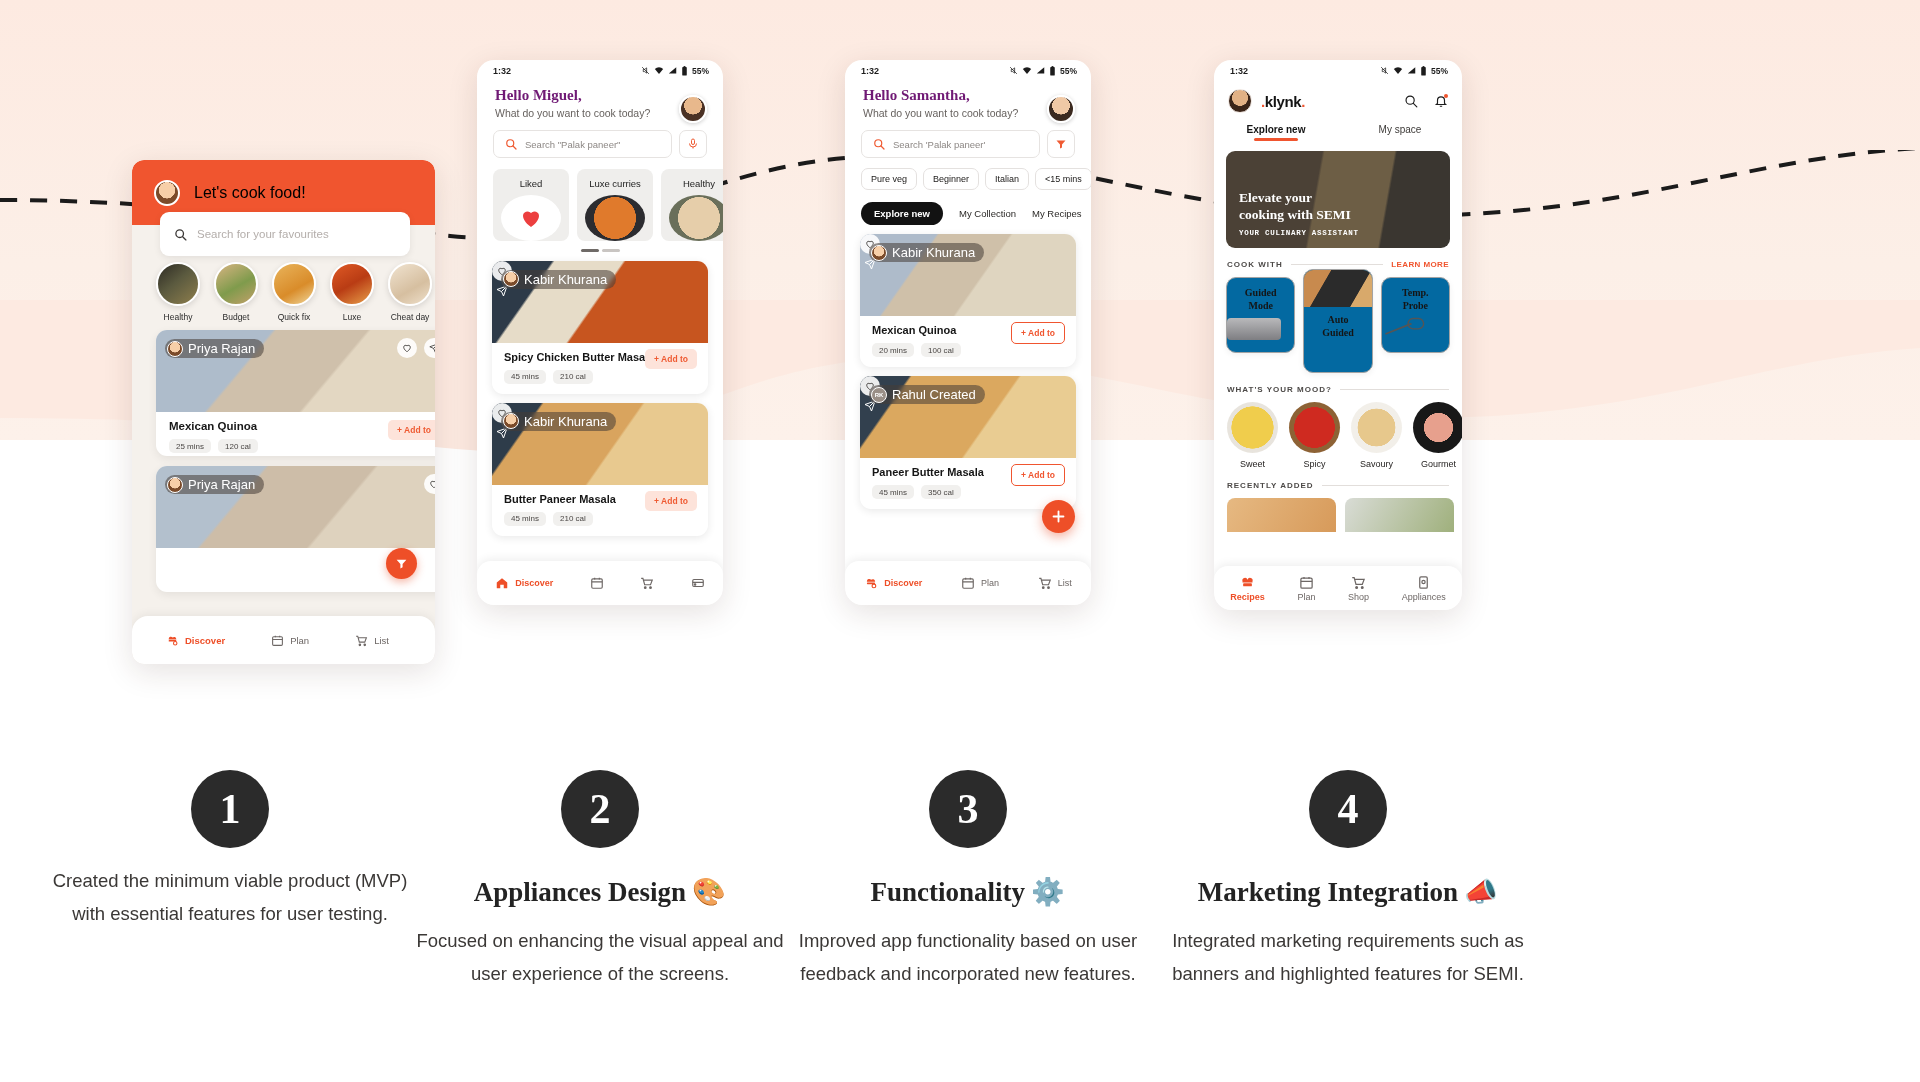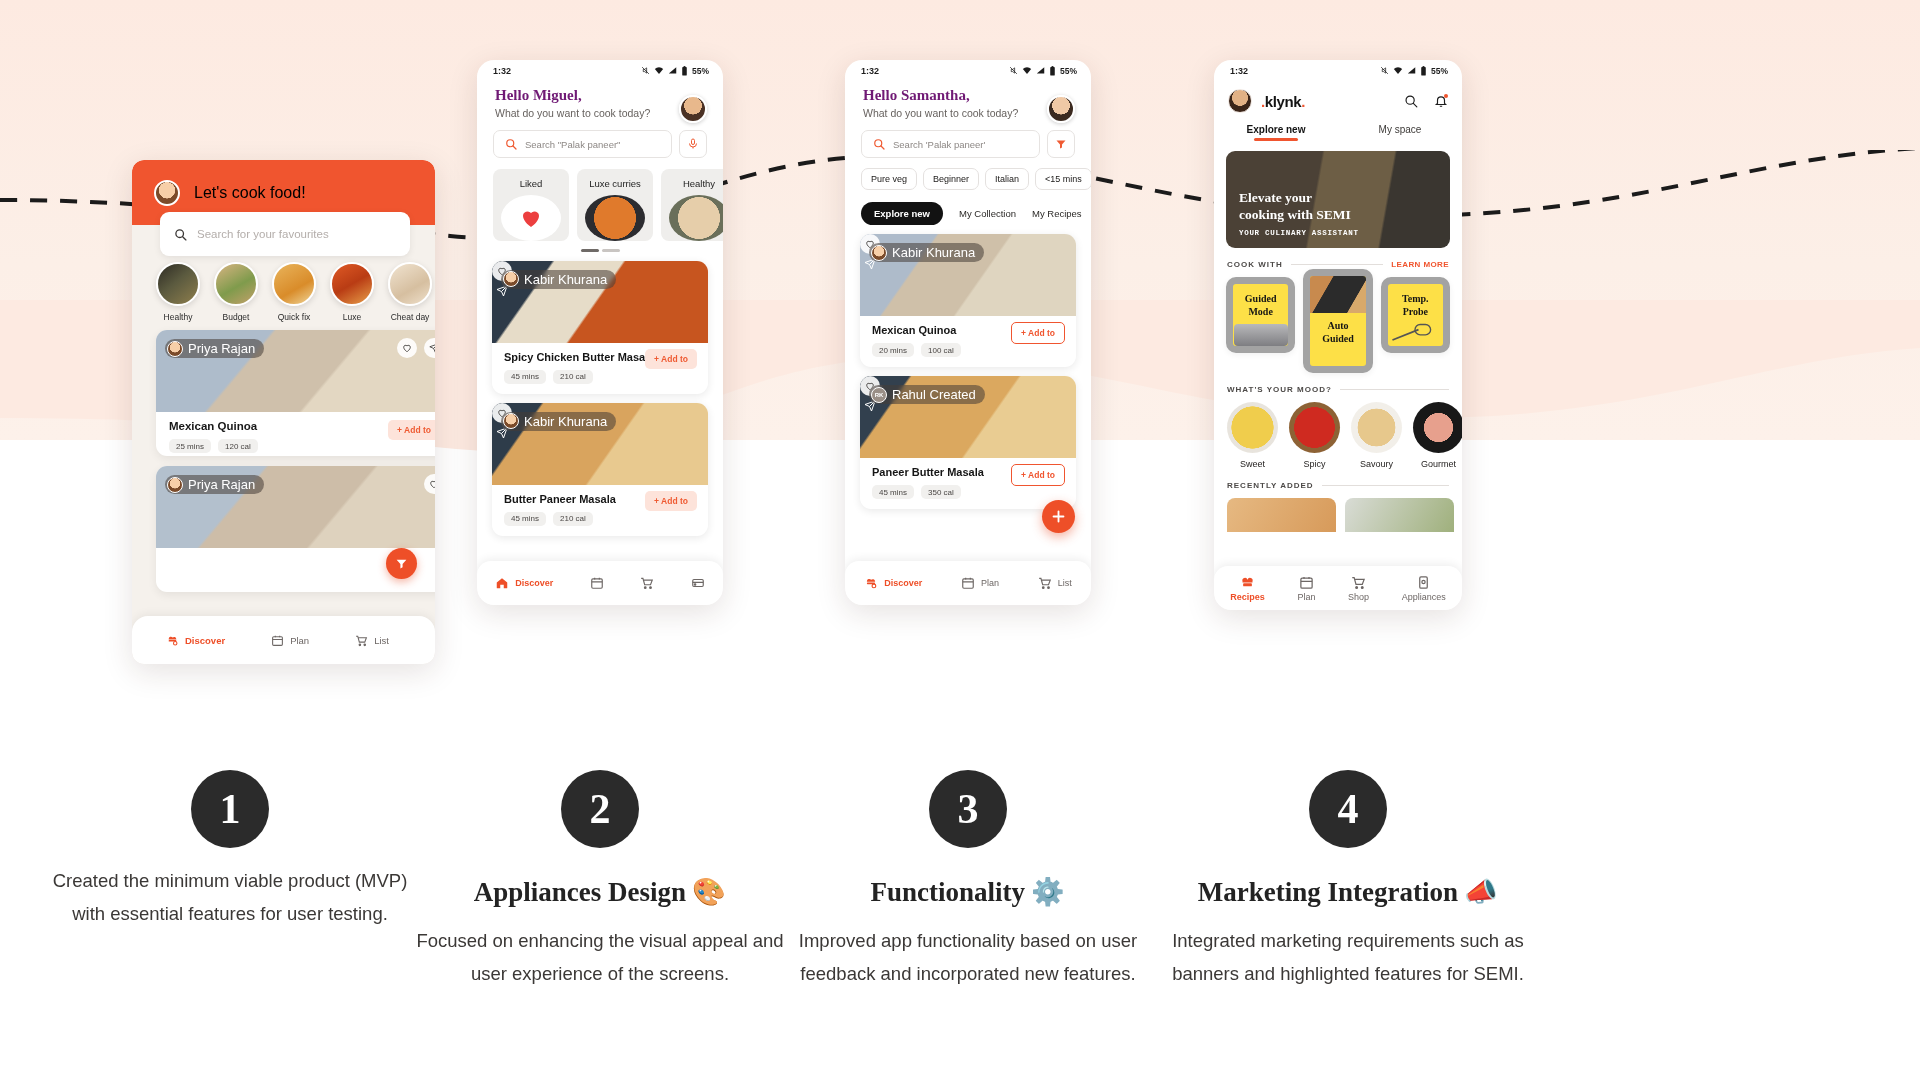--- a/index.html
+++ b/index.html
@@ -199,22 +199,22 @@
     margin:10px 12px 0; height:97px; border-radius:9px; position:relative; overflow:hidden;
   }
   #p4-banner .bt { position:absolute; left:13px; bottom:24px; color:#fff; font-family:"Liberation Serif",serif; font-size:13.5px; font-weight:bold; line-height:1.25; }
   #p4-banner .bs { position:absolute; left:13px; bottom:11px; color:#fff; font-size:7.5px; letter-spacing:.7px; font-weight:bold;font-family:Liberation Mono, monospace; }
   .sechead { display:flex; align-items:center; gap:8px; padding:12px 13px 0; }
   .sechead .t { font-size:8px; font-weight:bold; letter-spacing:1px; color:#4d4a48; white-space:nowrap; }
   .sechead .ln { flex:1; height:1px; background:#e2dedb; }
   .sechead .lm { font-size:8px; font-weight:bold; letter-spacing:.4px; color:#f0552f; white-space:nowrap; }
   #cookwith { display:flex; gap:8px; padding:8px 12px 0; align-items:flex-start; }
   .cwc {
-    flex:1; background:#fde047; border:7px solid #a3a3a3; border-radius:10px;
-    height:76px; display:flex; flex-direction:column; align-items:center;
+    flex:1; background:#0369a1; border:1px solid #a3a3a3; border-radius:10px;
+    height:76px; display:flex; flex-direction:column; 
     padding-top:9px; box-shadow:0 2px 6px rgba(0,0,0,.06); overflow:hidden; position:relative;
   }
   .cwc .cl { font-size:10px; font-weight:bold; color:#151515; text-align:center; line-height:1.25; font-family:"Liberation Serif",serif; }
   .cwc.mid { margin-top:-8px; height:104px; padding-top:0; }
   .cwc.mid .imgtop { width:100%; height:37px; }
   .cwc.mid .cl { margin-top:7px; }
   #moods { display:flex; gap:11px; padding:8px 0 0 13px; overflow:hidden; }
   .mood { width:51px; text-align:center; flex:none; }
   .mood .mc { width:51px;height:51px;border-radius:50%; overflow:hidden; }
   .mood .ml { font-size:9px; color:#262322; margin-top:6px; white-space:nowrap; }

